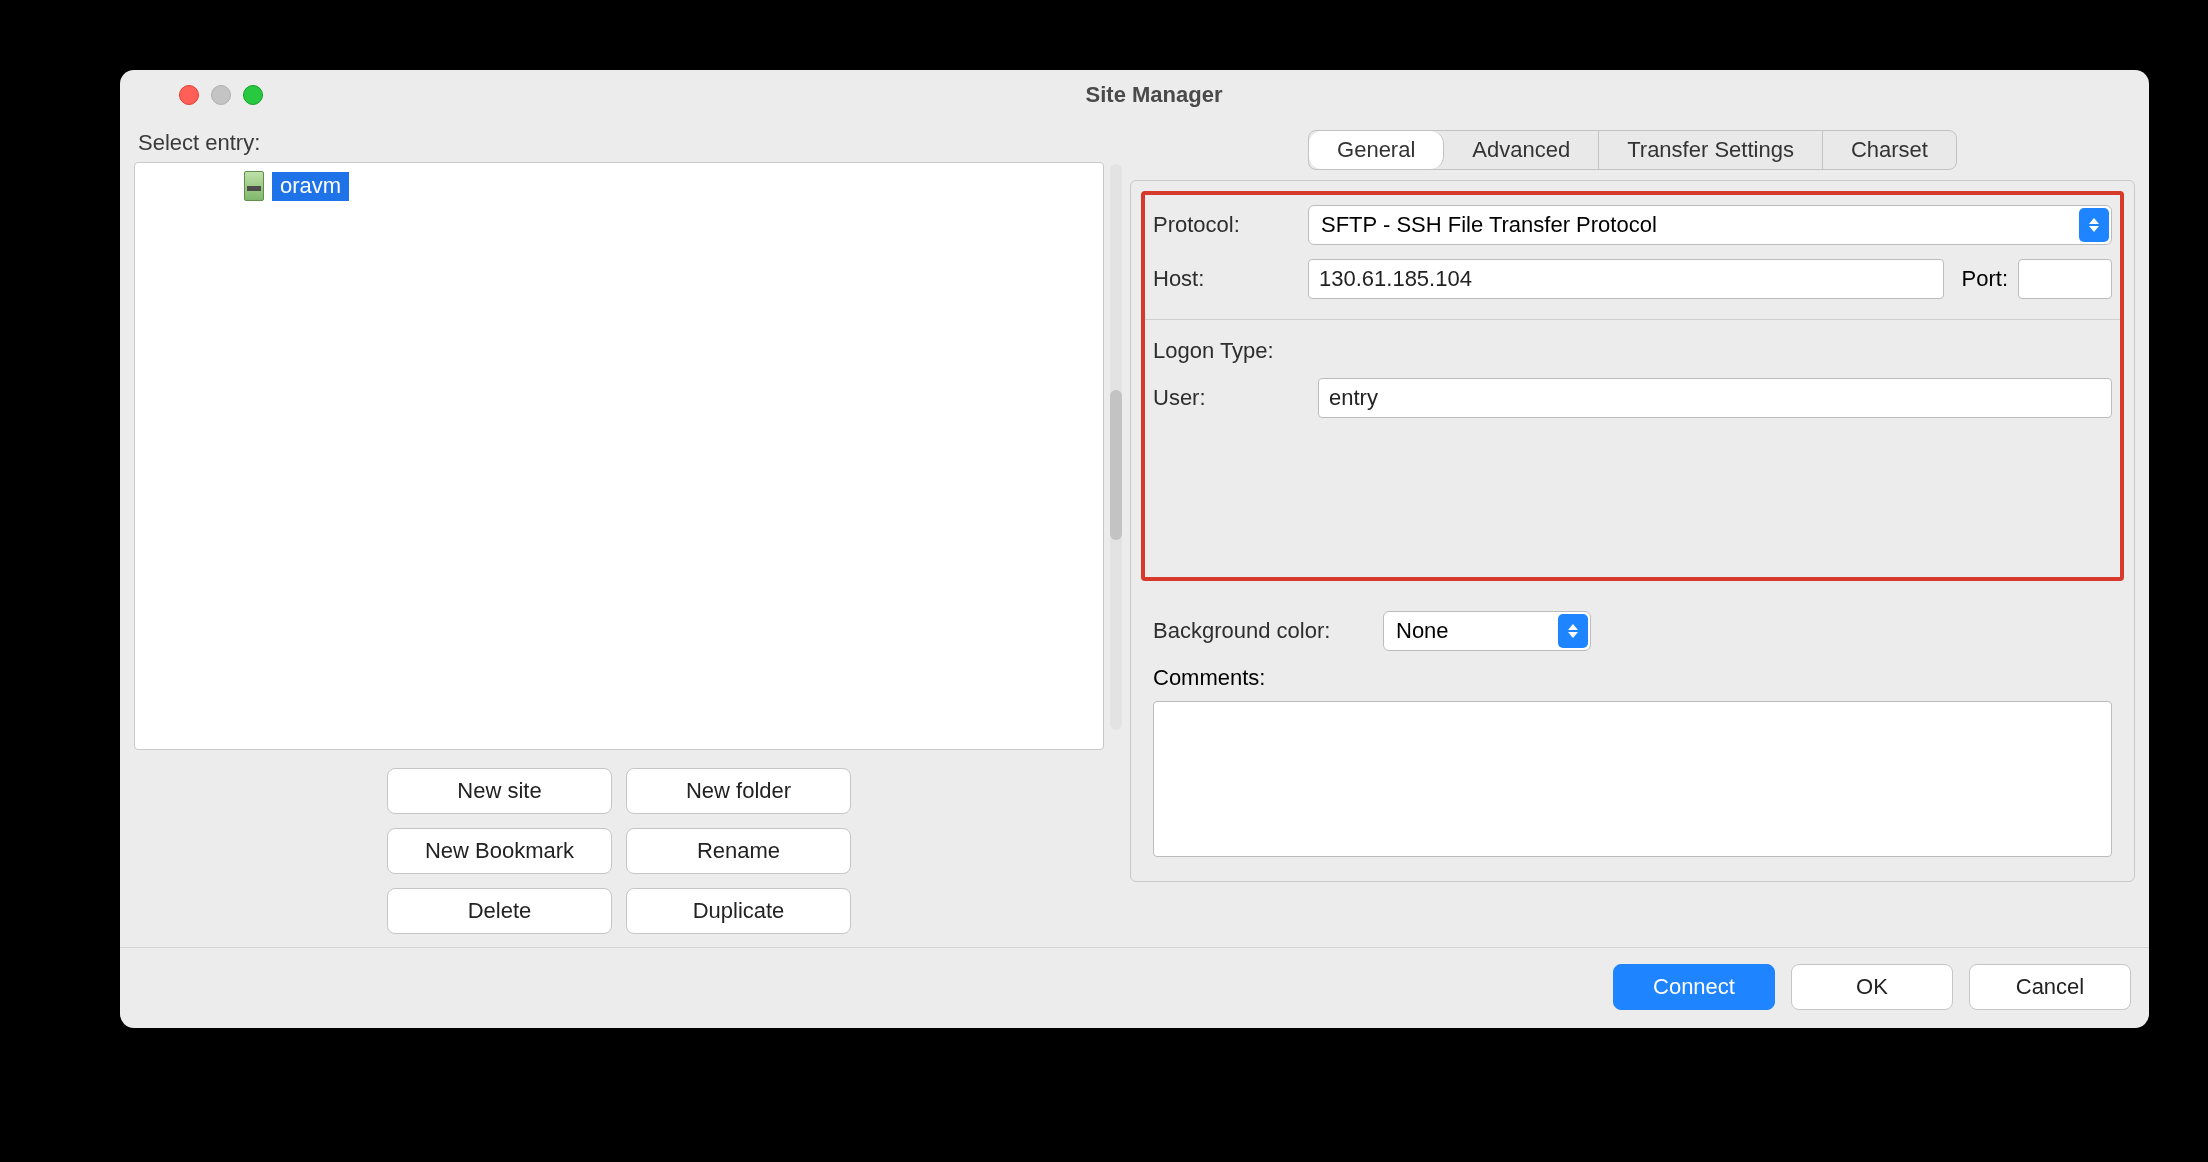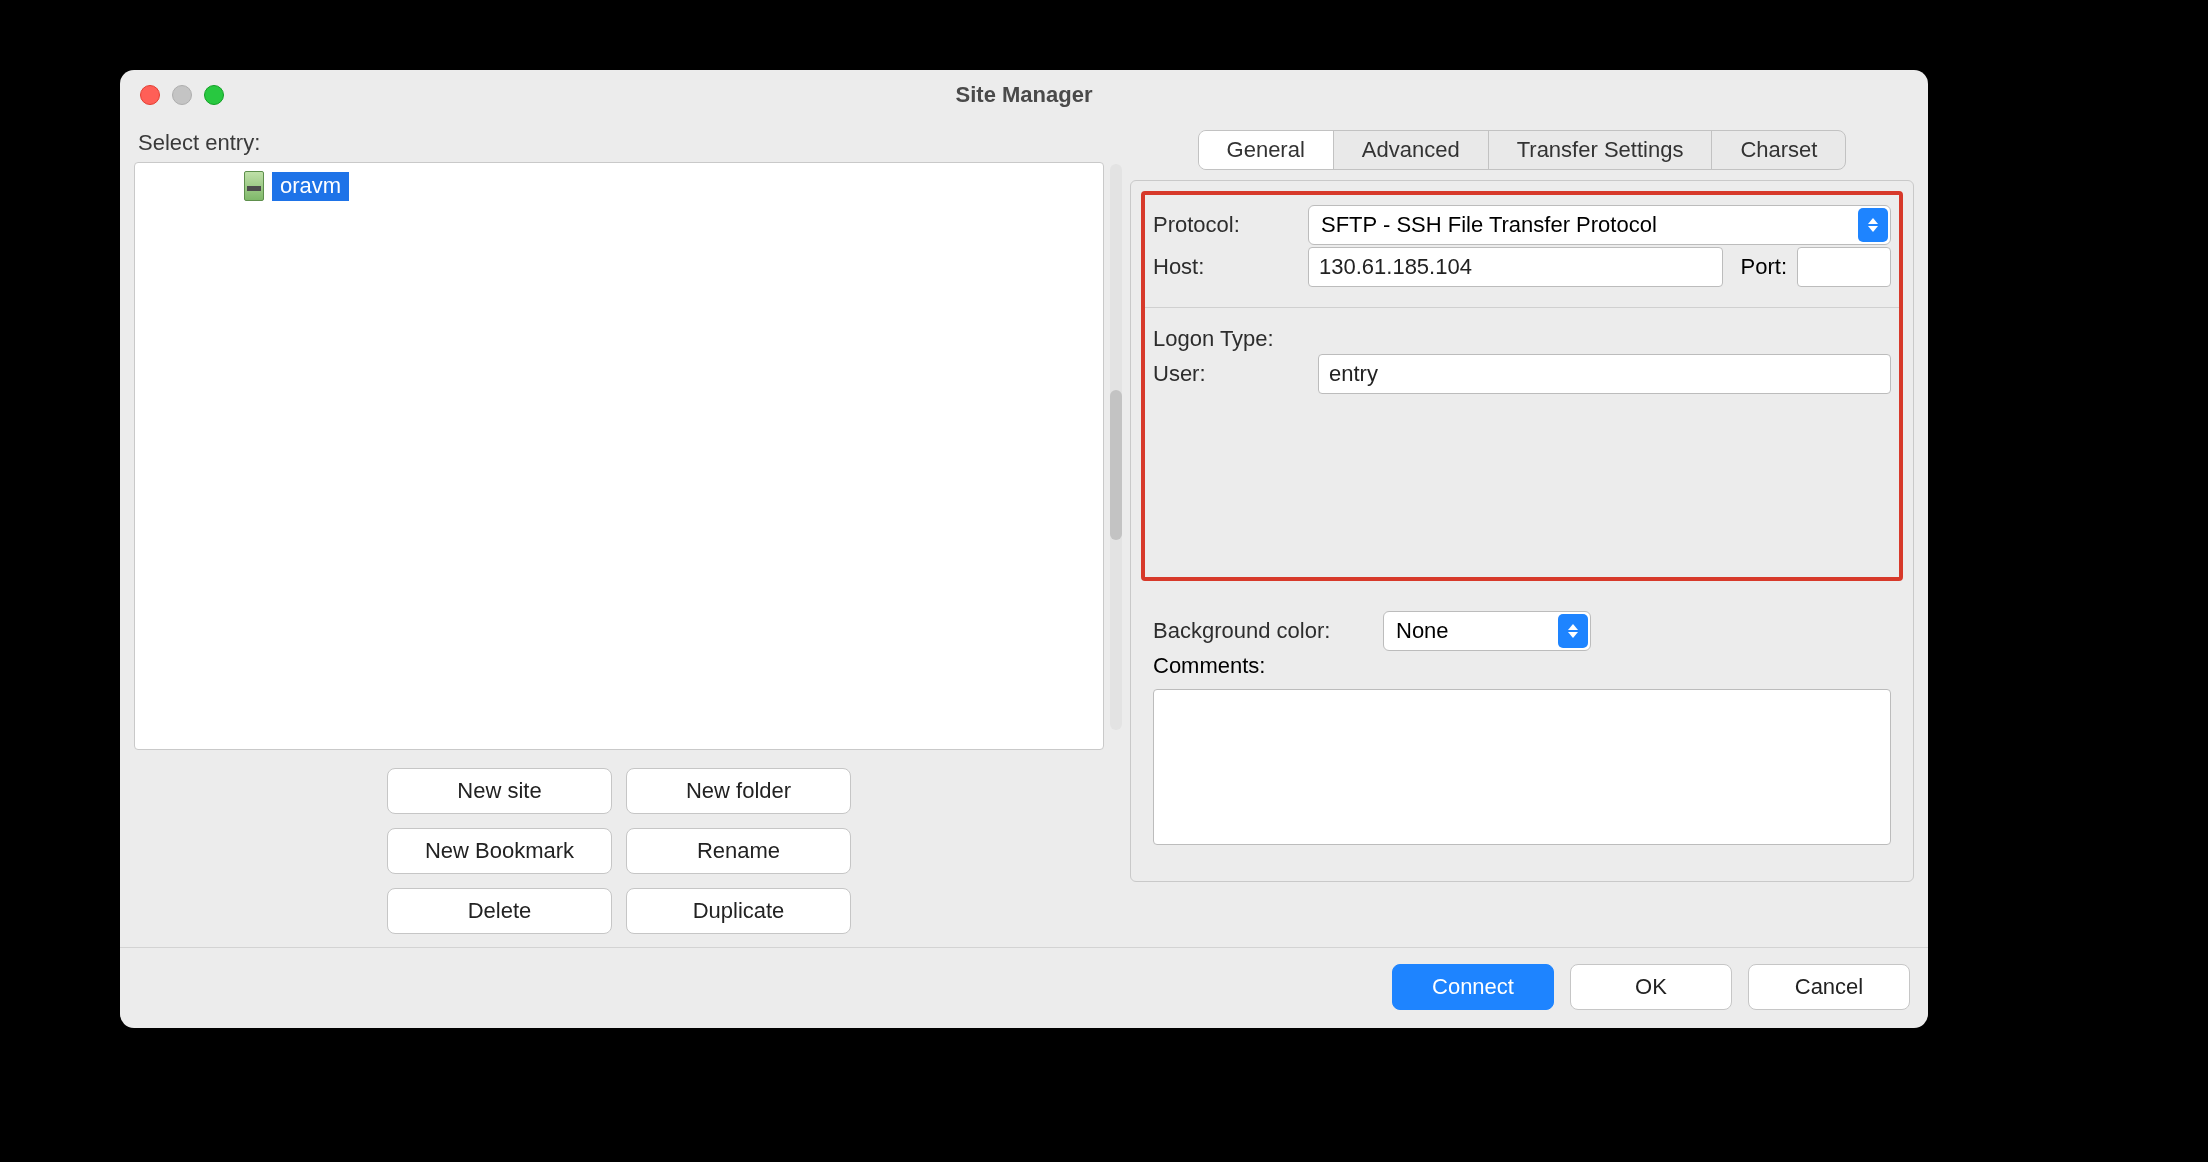--- a/index.html
+++ b/index.html
@@ -1,17 +1,17 @@
 <!DOCTYPE html>
 <html><head>
 <meta charset="utf-8">
 <style>
   html,body{margin:0;padding:0;width:2208px;height:1162px;background:#000;font-family:-apple-system,Helvetica,Arial,sans-serif;font-size:20px;color:#000;}
   .desk{width:2208px;height:1162px;position:relative;}
-  .window{position:absolute;left:120px;top:70px;width:1808px;height:958px;background:#ececec;border-radius:14px;box-shadow:0 30px 80px rgba(0,0,0,.6);}
+  .window{position:absolute;left:120px;top:70px;width:1990px;height:958px;background:#ececec;border-radius:14px;box-shadow:0 30px 80px rgba(0,0,0,.6);padding-left:39px;}
   .titlebar{height:50px;display:flex;align-items:center;position:relative;border-top-left-radius:14px;border-top-right-radius:14px;}
   .traffic{display:flex;gap:12px;margin-left:20px;}
   .dot{width:18px;height:18px;border-radius:50%;}
   .dot.red{background:#ff5f57;border:1px solid #e33e32;}
   .dot.yellow{background:#c4c4c4;border:1px solid #aeaeae;}
   .dot.green{background:#28c840;border:1px solid #12a025;}
   .title{position:absolute;left:0;right:0;text-align:center;font-weight:600;font-size:22px;color:#4a4a4a;pointer-events:none;}
   .body{position:absolute;left:14px;right:14px;top:60px;bottom:90px;display:flex;gap:26px;}
   .leftcol{width:970px;display:flex;flex-direction:column;}
   .sel-label{font-size:22px;color:#3a3a3a;margin:0 0 6px 4px;}
@@ -24,25 +24,25 @@
   .scrolltrack{position:absolute;right:-18px;top:2px;width:12px;height:566px;background:#e3e3e3;border-radius:6px;}
   .scrollthumb{position:absolute;left:0;right:0;top:226px;height:150px;background:#c3c3c3;border-radius:6px;}
   .btn-grid{margin:18px auto 0;display:grid;grid-template-columns:225px 225px;gap:14px 14px;}
   .mac-btn{background:#fff;border:1px solid #c6c6c6;border-radius:8px;height:44px;display:flex;align-items:center;justify-content:center;font-size:22px;color:#222;cursor:default;}
   .mac-btn.primary{background:#1e84ff;border-color:#1e84ff;color:#fff;font-weight:500;}
   .rightcol{flex:1;display:flex;flex-direction:column;}
   .tabs{display:flex;justify-content:center;}
   .tabbar{display:flex;border:1px solid #c2c2c2;border-radius:8px;overflow:hidden;background:#e9e9e9;}
   .tab{padding:6px 28px;font-size:22px;color:#333;border-right:1px solid #c2c2c2;}
   .tab:last-child{border-right:none;}
-  .tab.active{background:#fff;}
+  .tab.active{background:#fff;border-radius:13px;}
   .panel{margin-top:10px;border:1px solid #c9c9c9;border-radius:6px;background:#ececec;padding:0;height:700px;position:relative;}
   .hl-box{position:absolute;left:10px;right:10px;top:10px;height:390px;border:4px solid #d7392a;border-radius:4px;box-sizing:border-box;}
   .inner{position:absolute;left:22px;right:22px;top:24px;height:366px;}
-  .row{display:flex;align-items:center;margin:0 0 2px;}
+  .row{display:flex;align-items:center;margin:0 0 14px;}
   .lbl{width:155px;min-width:155px;font-size:22px;color:#2d2d2d;}
   .lbl.wide{width:165px;min-width:165px;}
   .field{flex:1;height:38px;background:#fff;border:1px solid #bcbcbc;border-radius:4px;padding:0 10px;display:flex;align-items:center;font-size:22px;color:#222;}
   .select{flex:1;height:38px;background:#fff;border:1px solid #bcbcbc;border-radius:6px;position:relative;display:flex;align-items:center;padding:0 44px 0 12px;font-size:22px;}
   .sel-arrows{position:absolute;right:2px;top:2px;bottom:2px;width:30px;border-radius:5px;background:#1e84ff;display:flex;flex-direction:column;align-items:center;justify-content:center;gap:2px;}
   .sel-arrows .up,.sel-arrows .dn{width:0;height:0;border-left:5px solid transparent;border-right:5px solid transparent;}
   .sel-arrows .up{border-bottom:6px solid #fff;}
   .sel-arrows .dn{border-top:6px solid #fff;}
   .portlbl{margin:0 10px 0 18px;font-size:22px;}
   .port-field{width:92px;height:38px;background:#fff;border:1px solid #bcbcbc;border-radius:4px;}

